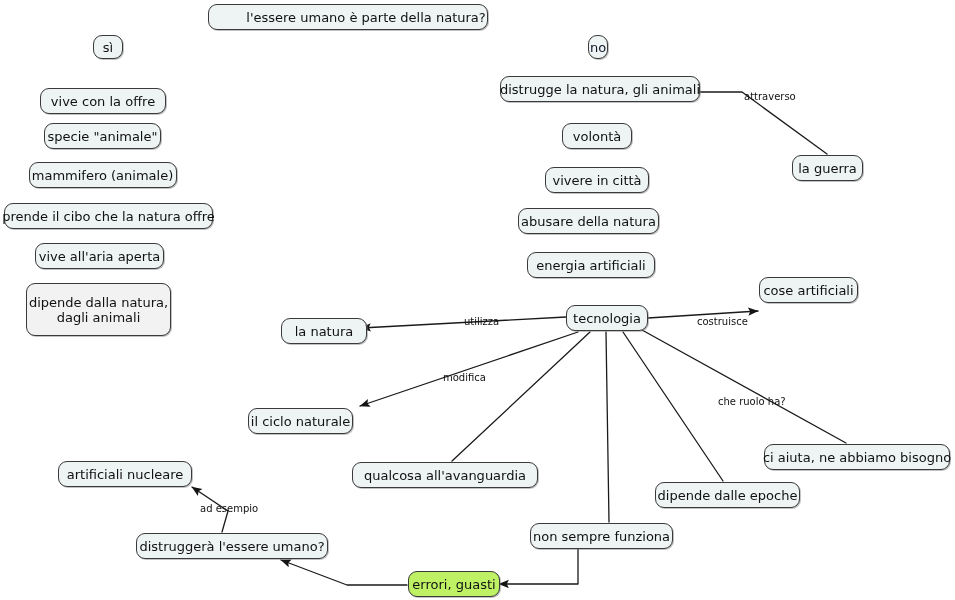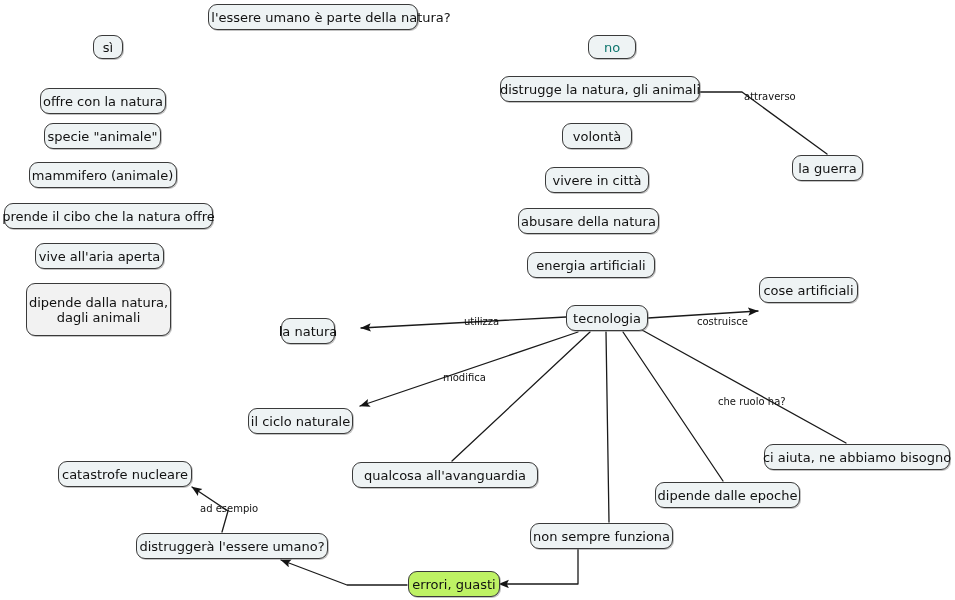--- a/index.html
+++ b/index.html
@@ -72,47 +72,47 @@
         <polyline points="590,332 452,461" fill="none" stroke="#1a1a1a" stroke-width="1.3" stroke-linejoin="round" stroke-linecap="round"></polyline>
         <polyline points="606,332 609,522" fill="none" stroke="#1a1a1a" stroke-width="1.3" stroke-linejoin="round" stroke-linecap="round"></polyline>
         <polyline points="623,332 723,481" fill="none" stroke="#1a1a1a" stroke-width="1.3" stroke-linejoin="round" stroke-linecap="round"></polyline>
         <polyline points="642,330 846,443" fill="none" stroke="#1a1a1a" stroke-width="1.3" stroke-linejoin="round" stroke-linecap="round"></polyline>
         <polyline points="578,549 578,584 499,584" fill="none" stroke="#1a1a1a" stroke-width="1.3" stroke-linejoin="round" stroke-linecap="round" marker-end="url(#arrowhead)"></polyline>
         <polyline points="407,585 347,585 281,560" fill="none" stroke="#1a1a1a" stroke-width="1.3" stroke-linejoin="round" stroke-linecap="round" marker-end="url(#arrowhead)"></polyline>
         <polyline points="222,532 228,511 192,487" fill="none" stroke="#1a1a1a" stroke-width="1.3" stroke-linejoin="round" stroke-linecap="round" marker-end="url(#arrowhead)"></polyline>
       </g>
   </svg>
   <div id="node-layer">
-      <div class="node" style="left: 208px; top: 4px; width: 210px; height: 26px; border-color: rgb(58, 58, 58); color: rgb(17, 17, 17); background: rgb(238, 243, 244); padding-left: 44px;"><span>l'essere umano è parte della natura?</span></div>
+      <div class="node" style="left: 208px; top: 4px; width: 280px; height: 26px; border-color: rgb(58, 58, 58); color: rgb(17, 17, 17); background: rgb(238, 243, 244); padding-left: 44px;"><span>l'essere umano è parte della natura?</span></div>
       <div class="node" style="left: 93px; top: 35px; width: 30px; height: 24px; border-color: rgb(58, 58, 58); color: rgb(17, 17, 17); background: rgb(238, 243, 244);"><span>sì</span></div>
-      <div class="node" style="left: 588px; top: 35px; width: 48px; height: 24px; border-color: rgb(58, 58, 58); color: #0f766e; background: rgb(238, 243, 244);"><span>no</span></div>
-      <div class="node" style="left: 40px; top: 88px; width: 126px; height: 26px; border-color: rgb(58, 58, 58); color: rgb(17, 17, 17); background: rgb(238, 243, 244);"><span>offre con la natura</span></div>
+      <div class="node" style="left: 588px; top: 35px; width: 20px; height: 24px; border-color: rgb(58, 58, 58); color: #0f172a; background: rgb(238, 243, 244);"><span>no</span></div>
+      <div class="node" style="left: 40px; top: 88px; width: 126px; height: 26px; border-color: rgb(58, 58, 58); color: rgb(17, 17, 17); background: rgb(238, 243, 244);"><span>vive con la offre</span></div>
       <div class="node" style="left: 44px; top: 123px; width: 117px; height: 26px; border-color: rgb(58, 58, 58); color: rgb(17, 17, 17); background: rgb(238, 243, 244);"><span>specie "animale"</span></div>
       <div class="node" style="left: 29px; top: 162px; width: 148px; height: 26px; border-color: rgb(58, 58, 58); color: rgb(17, 17, 17); background: rgb(238, 243, 244); padding-left: 7px;"><span>mammifero (animale)</span></div>
       <div class="node" style="left: 4px; top: 203px; width: 209px; height: 26px; border-color: rgb(58, 58, 58); color: rgb(17, 17, 17); background: rgb(238, 243, 244);"><span>prende il cibo che la natura offre</span></div>
       <div class="node" style="left: 35px; top: 243px; width: 129px; height: 26px; border-color: rgb(58, 58, 58); color: rgb(17, 17, 17); background: rgb(238, 243, 244); border-radius: 9px;"><span>vive all'aria aperta</span></div>
       <div class="node pale" style="left: 26px; top: 283px; width: 145px; height: 53px; border-color: rgb(58, 58, 58); color: rgb(17, 17, 17); background: rgb(242, 242, 242);"><span>dipende dalla natura,
 dagli animali</span></div>
       <div class="node" style="left: 500px; top: 76px; width: 200px; height: 26px; border-color: rgb(58, 58, 58); color: rgb(17, 17, 17); background: rgb(238, 243, 244);"><span>distrugge la natura, gli animali</span></div>
       <div class="node" style="left: 562px; top: 123px; width: 70px; height: 26px; border-color: rgb(58, 58, 58); color: rgb(17, 17, 17); background: rgb(238, 243, 244);"><span>volontà</span></div>
       <div class="node" style="left: 545px; top: 167px; width: 104px; height: 26px; border-color: rgb(58, 58, 58); color: rgb(17, 17, 17); background: rgb(238, 243, 244);"><span>vivere in città</span></div>
       <div class="node" style="left: 518px; top: 208px; width: 141px; height: 26px; border-color: rgb(58, 58, 58); color: rgb(17, 17, 17); background: rgb(238, 243, 244);"><span>abusare della natura</span></div>
       <div class="node" style="left: 527px; top: 252px; width: 128px; height: 26px; border-color: rgb(58, 58, 58); color: rgb(17, 17, 17); background: rgb(238, 243, 244);"><span>energia artificiali</span></div>
       <div class="node" style="left: 792px; top: 155px; width: 71px; height: 26px; border-color: rgb(58, 58, 58); color: rgb(17, 17, 17); background: rgb(238, 243, 244);"><span>la guerra</span></div>
       <div class="node" style="left: 759px; top: 277px; width: 99px; height: 26px; border-color: rgb(58, 58, 58); color: rgb(17, 17, 17); background: rgb(238, 243, 244);"><span>cose artificiali</span></div>
       <div class="node" style="left: 566px; top: 305px; width: 82px; height: 26px; border-color: rgb(58, 58, 58); color: rgb(17, 17, 17); background: rgb(238, 243, 244);"><span>tecnologia</span></div>
-      <div class="node" style="left: 281px; top: 318px; width: 54px; height: 26px; border-color: rgb(58, 58, 58); color: rgb(17, 17, 17); background: rgb(238, 243, 244);"><span>la natura</span></div>
+      <div class="node" style="left: 281px; top: 318px; width: 86px; height: 26px; border-color: rgb(58, 58, 58); color: rgb(17, 17, 17); background: rgb(238, 243, 244);"><span>la natura</span></div>
       <div class="node" style="left: 248px; top: 408px; width: 105px; height: 26px; border-color: rgb(58, 58, 58); color: rgb(17, 17, 17); background: rgb(238, 243, 244); justify-content: center;"><span>il ciclo naturale</span></div>
       <div class="node" style="left: 352px; top: 462px; width: 186px; height: 26px; border-color: rgb(58, 58, 58); color: rgb(17, 17, 17); background: rgb(238, 243, 244);"><span>qualcosa all'avanguardia</span></div>
       <div class="node" style="left: 655px; top: 482px; width: 145px; height: 26px; border-color: rgb(58, 58, 58); color: rgb(17, 17, 17); background: rgb(238, 243, 244);"><span>dipende dalle epoche</span></div>
       <div class="node" style="left: 764px; top: 444px; width: 186px; height: 26px; border-color: rgb(58, 58, 58); color: rgb(17, 17, 17); background: rgb(238, 243, 244);"><span>ci aiuta, ne abbiamo bisogno</span></div>
       <div class="node" style="left: 530px; top: 523px; width: 143px; height: 26px; border-color: rgb(58, 58, 58); color: rgb(17, 17, 17); background: rgb(238, 243, 244);"><span>non sempre funziona</span></div>
       <div class="node" style="left: 408px; top: 571px; width: 92px; height: 26px; border-color: rgb(58, 58, 58); color: rgb(17, 17, 17); background: #bef264;"><span>errori, guasti</span></div>
       <div class="node" style="left: 136px; top: 533px; width: 192px; height: 26px; border-color: rgb(58, 58, 58); color: rgb(17, 17, 17); background: rgb(238, 243, 244);"><span>distruggerà l'essere umano?</span></div>
-      <div class="node" style="left: 58px; top: 461px; width: 134px; height: 26px; border-color: rgb(58, 58, 58); color: rgb(17, 17, 17); background: rgb(238, 243, 244);"><span>catastrofe nucleare</span></div>
+      <div class="node" style="left: 58px; top: 461px; width: 134px; height: 26px; border-color: rgb(58, 58, 58); color: rgb(17, 17, 17); background: rgb(238, 243, 244);"><span>artificiali nucleare</span></div>
     </div>
   <div id="label-layer">
       <div class="edge-label" style="left: 744px; top: 91px;">attraverso</div>
       <div class="edge-label" style="left: 464px; top: 316px;">utilizza</div>
       <div class="edge-label" style="left: 697px; top: 316px;">costruisce</div>
       <div class="edge-label" style="left: 443px; top: 372px;">modifica</div>
       <div class="edge-label" style="left: 718px; top: 396px;">che ruolo ha?</div>
       <div class="edge-label" style="left: 200px; top: 503px;">ad esempio</div>
     </div>
 </div>

